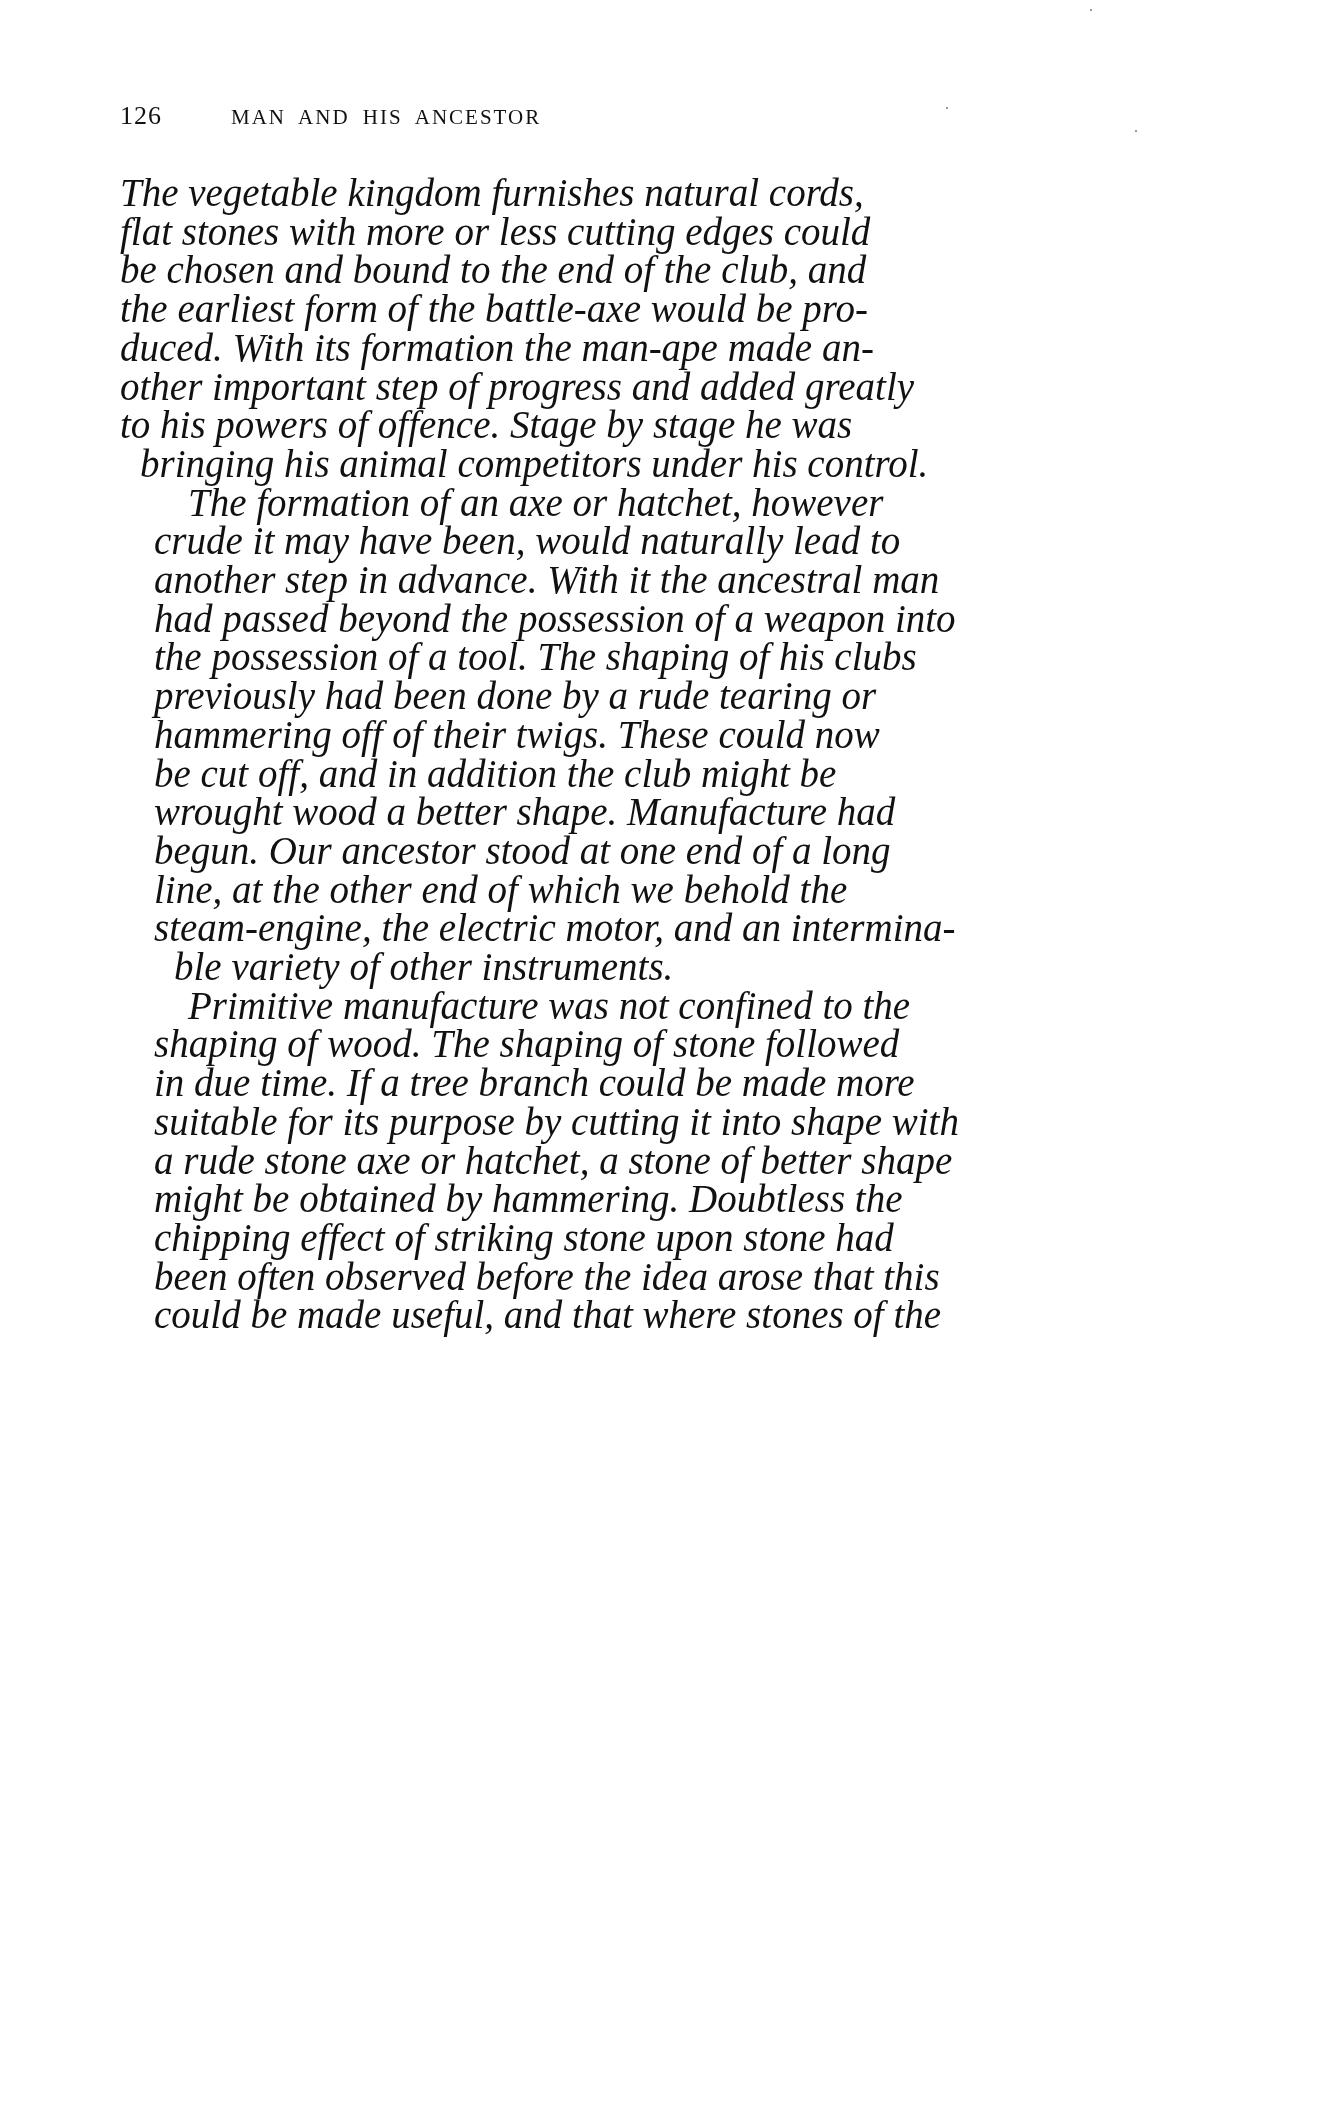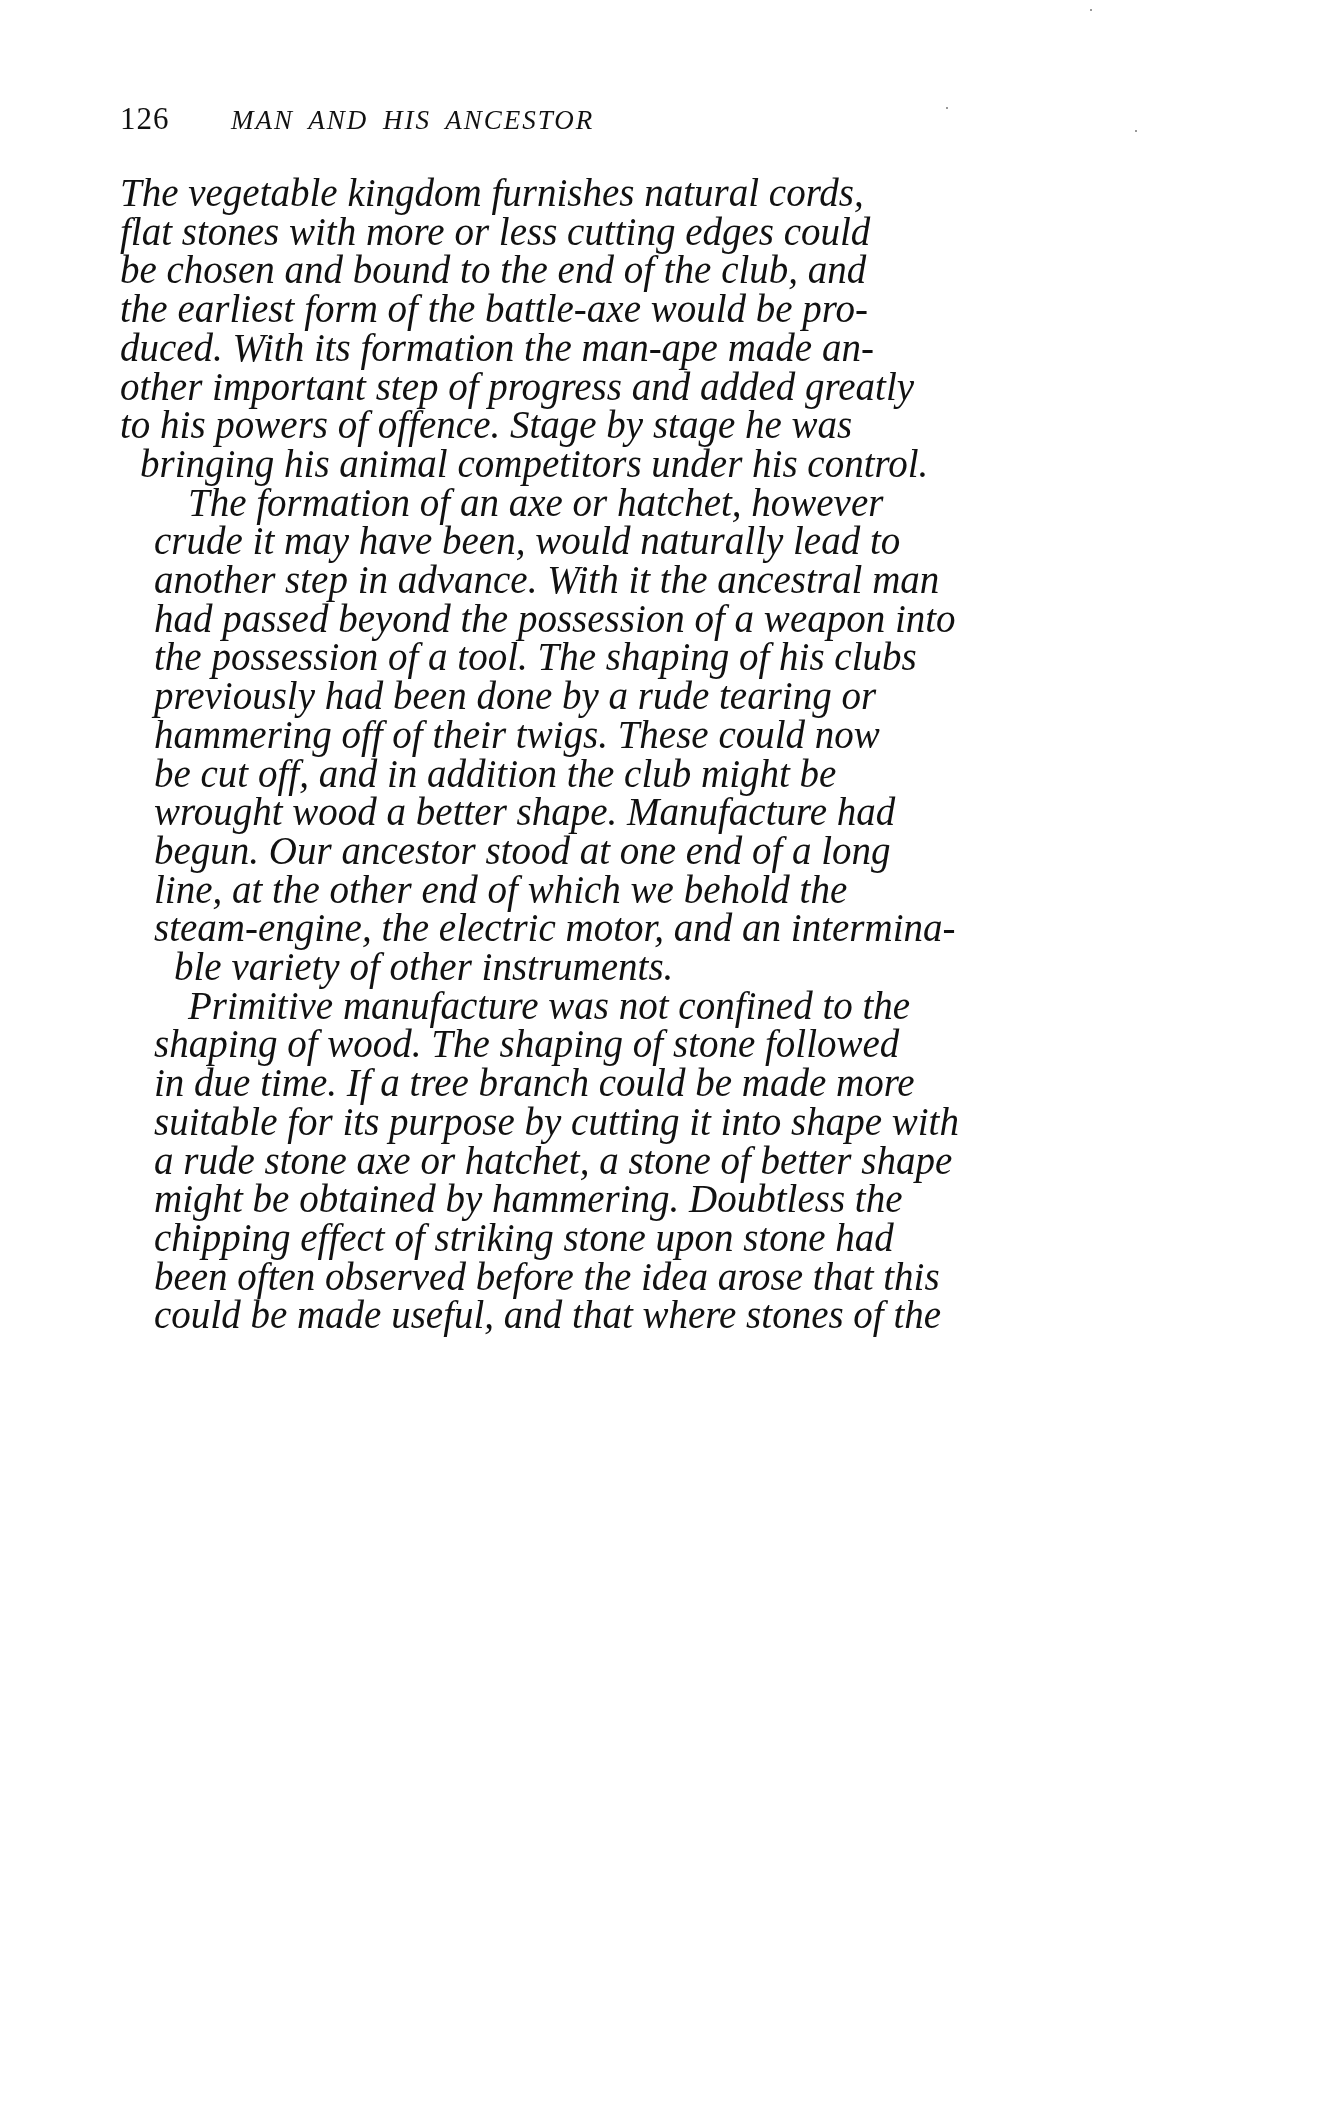--- a/index.html
+++ b/index.html
@@ -19,29 +19,28 @@
       position: absolute;
       left: 120px;
       top: 97px;
       width: 716px;
       height: 50px;
     }
     .page-number {
       position: absolute;
       left: 0;
       top: 4px;
-      font-size: 31px;
+      font-size: 26px;
       letter-spacing: 1px;
     }
     .running-head {
       position: absolute;
       left: 111px;
       top: 8px;
-      font-size: 27px;
-      font-style: italic;
+      font-size: 21px;
       letter-spacing: 2px;
       word-spacing: 6px;
     }
     .body-text {
       position: absolute;
       left: 120px;
       top: 174px;
       width: 716px;
       font-size: 39px;
       line-height: 38.7px;

